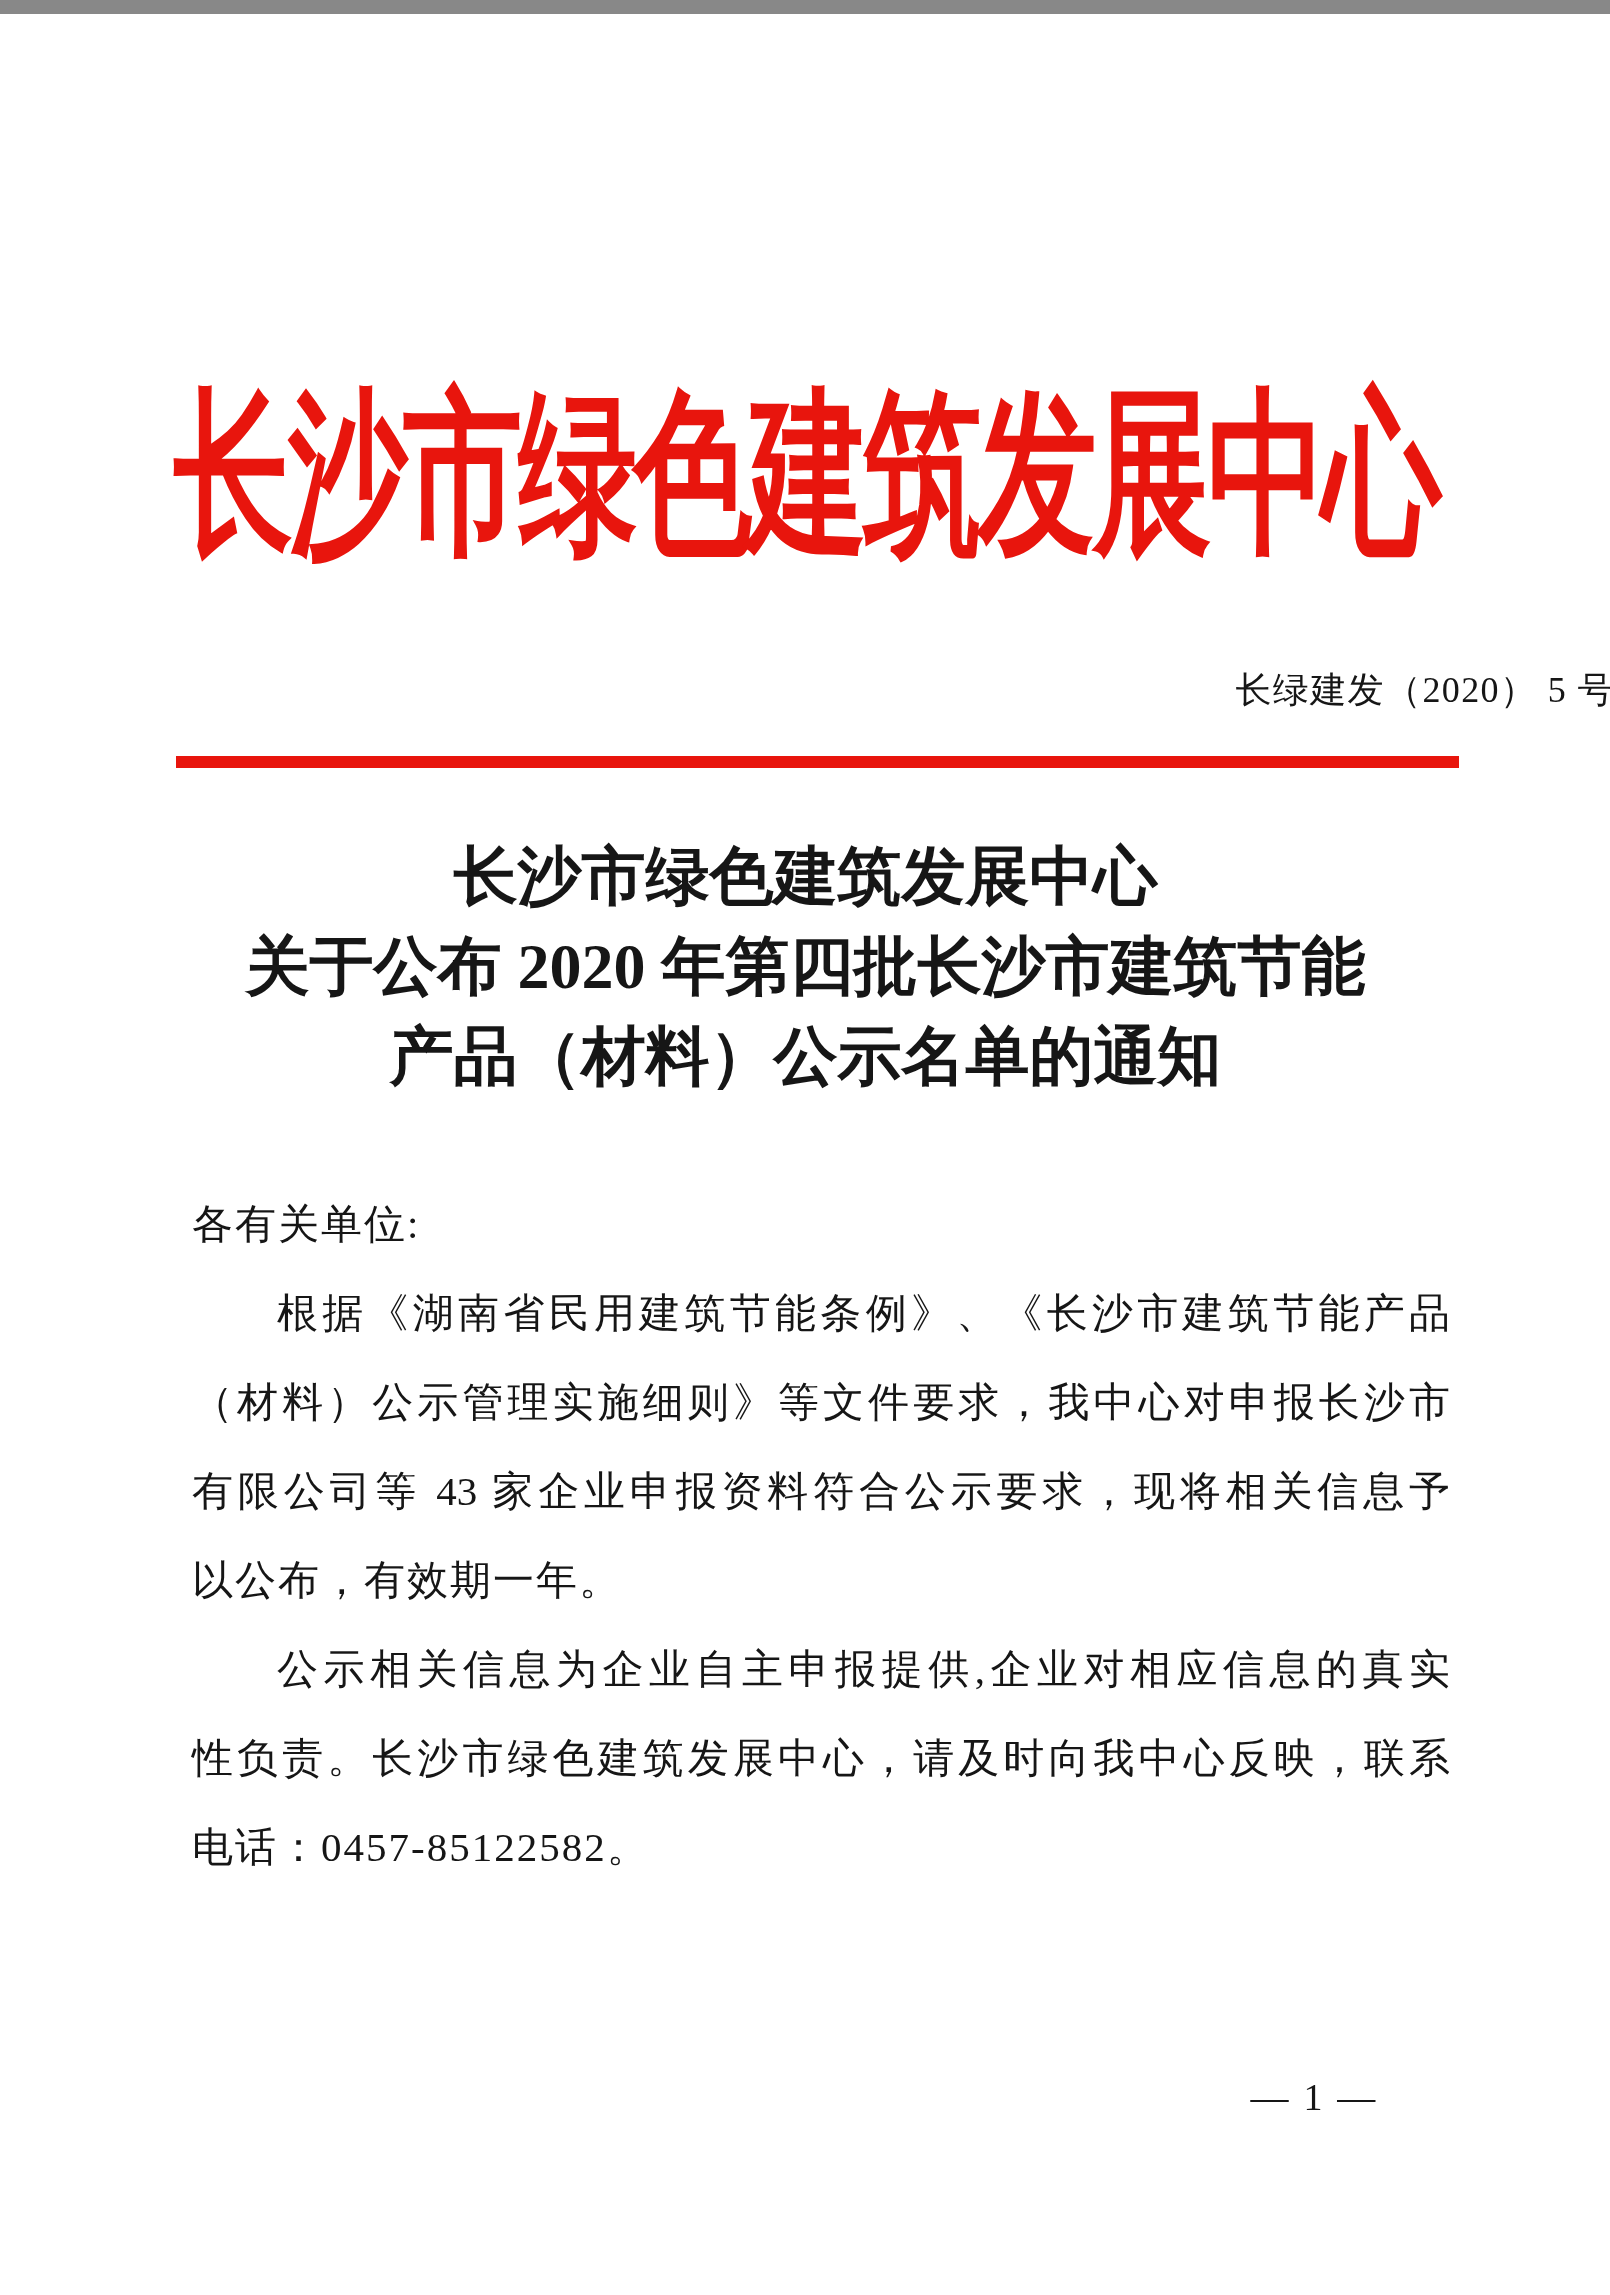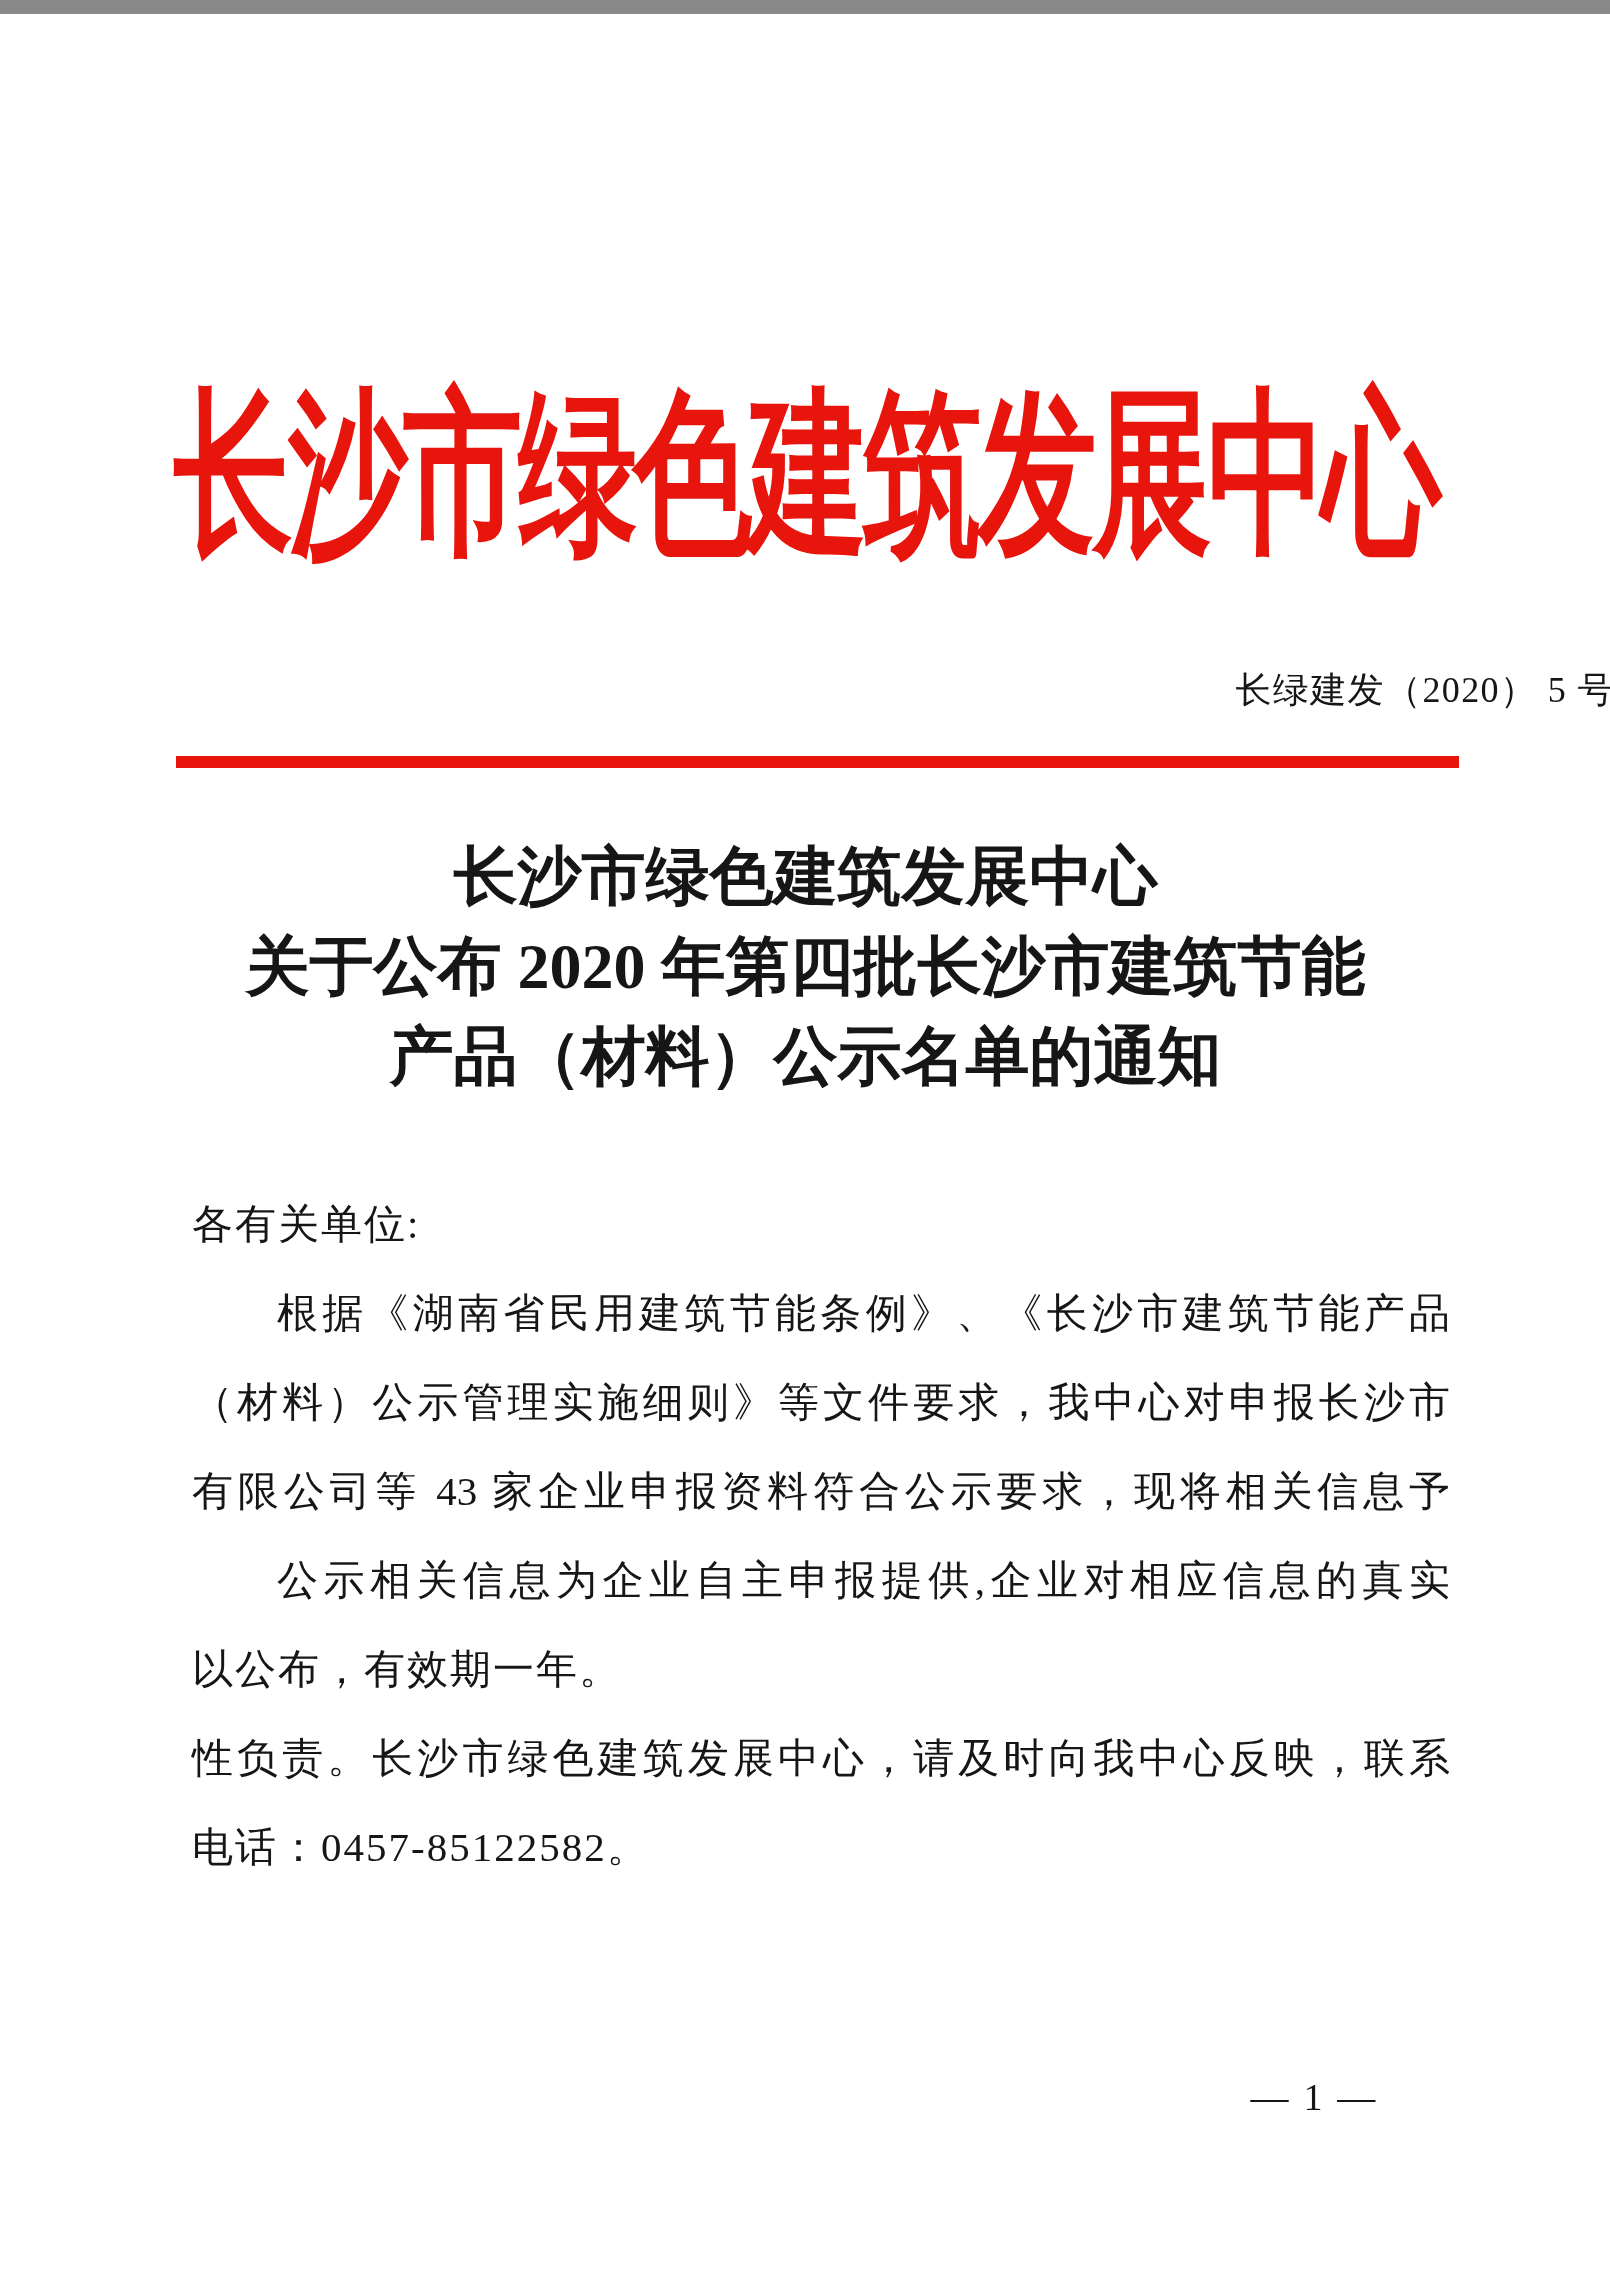--- a/index.html
+++ b/index.html
@@ -120,22 +120,22 @@
     <div>长沙市绿色建筑发展中心</div>
     <div>关于公布 2020 年第四批长沙市建筑节能</div>
     <div>产品（材料）公示名单的通知</div>
   </div>
 
   <div class="body-text">
     <div class="body-line">各有关单位:</div>
     <div class="body-line j indent">根据《湖南省民用建筑节能条例》、《长沙市建筑节能产品</div>
     <div class="body-line j">（材料）公示管理实施细则》等文件要求，我中心对申报长沙市</div>
     <div class="body-line j">有限公司等 43 家企业申报资料符合公示要求，现将相关信息予</div>
+    <div class="body-line">以公布，有效期一年。</div>
     <div class="body-line j indent">公示相关信息为企业自主申报提供,企业对相应信息的真实</div>
-    <div class="body-line">以公布，有效期一年。</div>
     <div class="body-line j">性负责。长沙市绿色建筑发展中心，请及时向我中心反映，联系</div>
     <div class="body-line">电话：0457-85122582。</div>
   </div>
 
   <div class="page-number">— 1 —</div>
 
 </div>
 
 
 </body></html>

